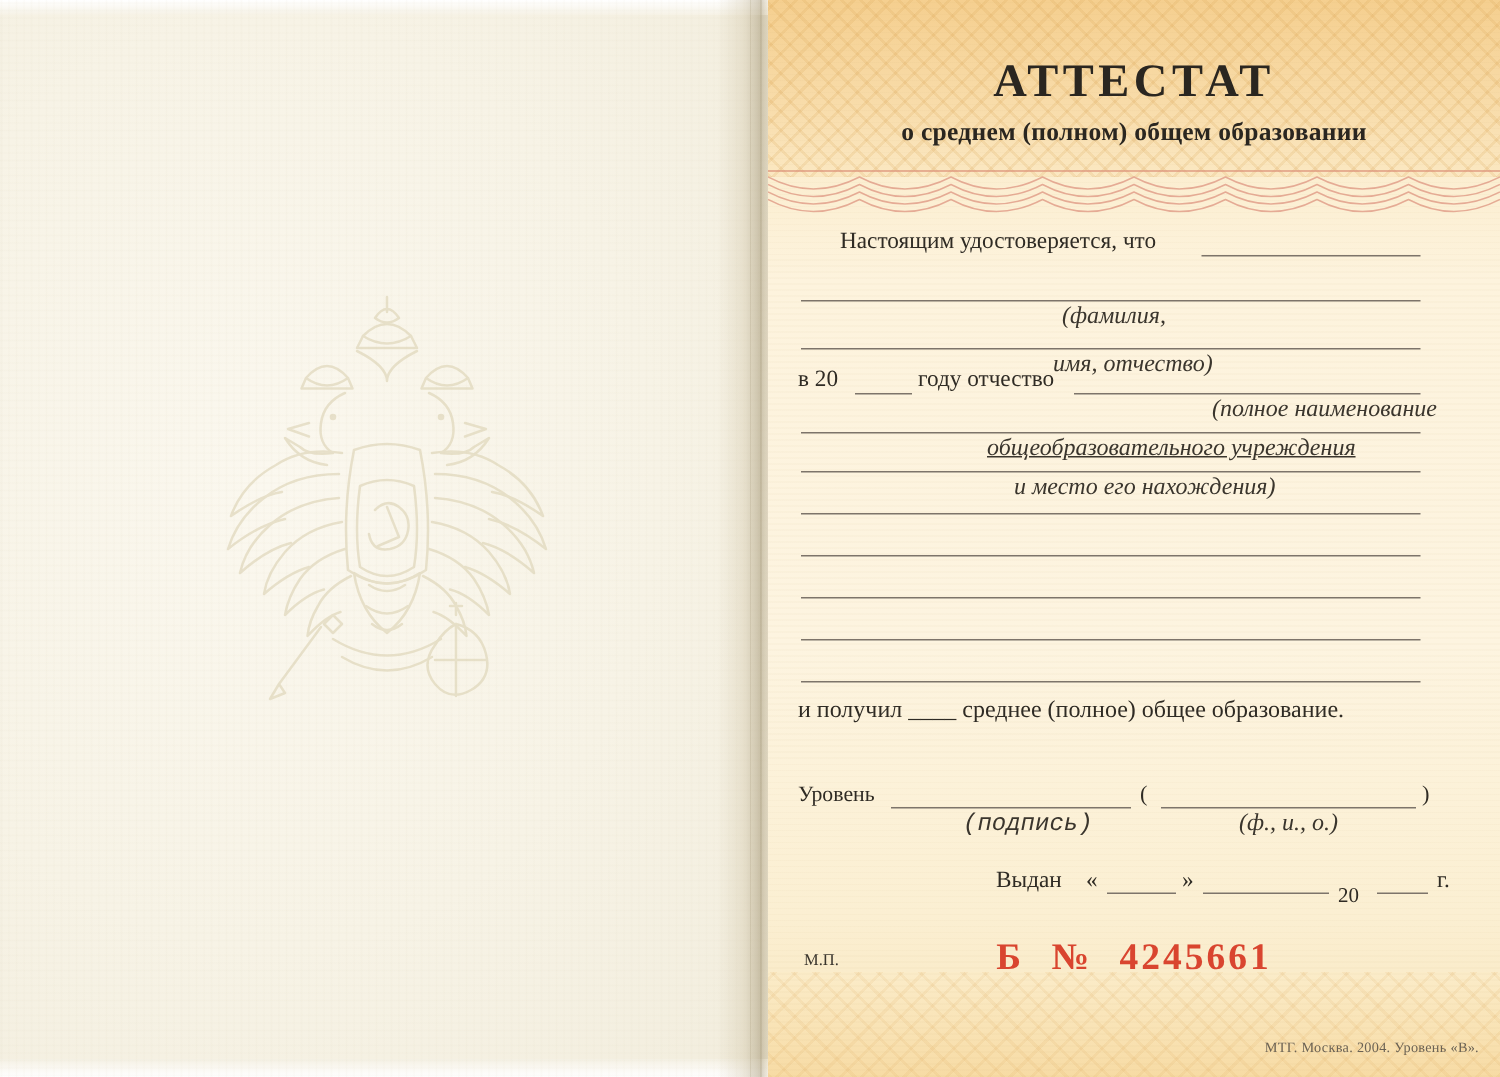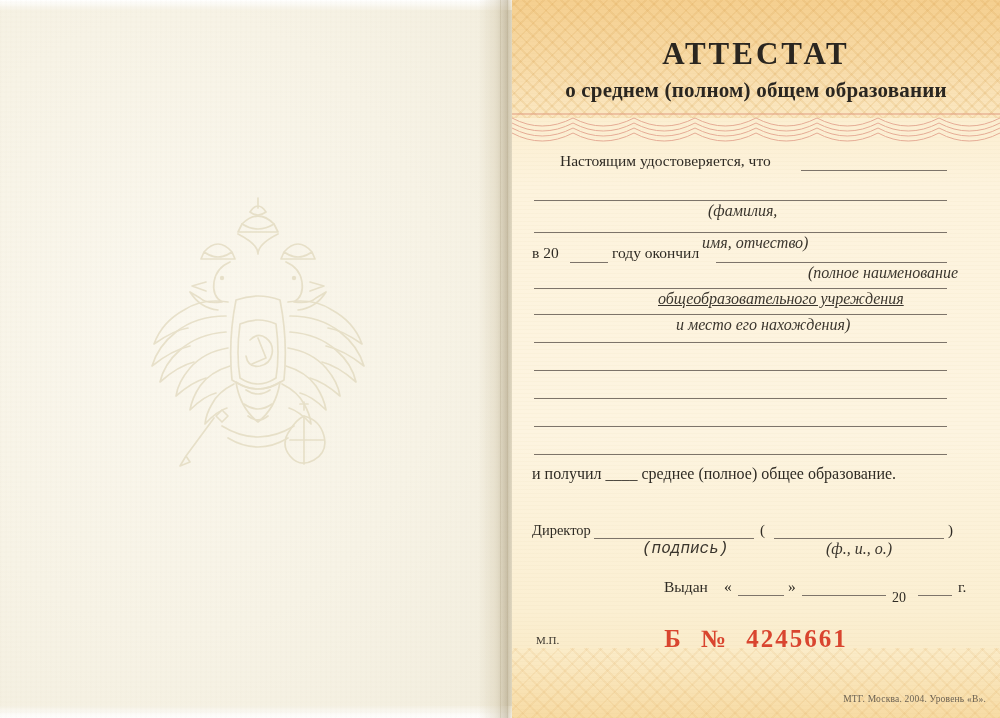--- a/index.html
+++ b/index.html
@@ -144,21 +144,21 @@
   }
   .title-main {
     font-family: "Liberation Serif", serif;
     font-size: 31px;
     font-weight: bold;
     letter-spacing: 3px;
     color: #2a2620;
   }
   .title-sub {
     font-family: "Liberation Serif", serif;
-    font-size: 21px;
+    font-size: 17px;
     font-weight: bold;
     color: #2a2620;
     margin-top: 6px;
     letter-spacing: 0.2px;
   }
 
   .form {
     position: absolute;
     left: 0; top: 140px;
     width: 488px;
@@ -301,39 +301,39 @@
       <div class="line" style="left:289px; top:30px; width:146px;"></div>
 
       <div class="line" style="left:22px; top:60px; width:413px;"></div>
       <div class="caption italic" style="left:196px; top:62px;">(фамилия,</div>
 
       <div class="line" style="left:22px; top:92px; width:413px;"></div>
       <div class="caption italic" style="left:190px; top:94px;">имя, отчество)</div>
 
       <div class="row" style="left:20px; top:104px;">в 20</div>
       <div class="line" style="left:58px; top:122px; width:38px;"></div>
-      <div class="row" style="left:100px; top:104px;">году окончил</div>
+      <div class="row" style="left:100px; top:104px;">году отчество</div>
       <div class="line" style="left:204px; top:122px; width:231px;"></div>
       <div class="caption italic" style="left:296px; top:124px;">(полное наименование</div>
 
       <div class="line" style="left:22px; top:148px; width:413px;"></div>
       <div class="caption italic" style="left:146px; top:150px;text-decoration:underline;">общеобразовательного учреждения</div>
 
       <div class="line" style="left:22px; top:174px; width:413px;"></div>
       <div class="caption italic" style="left:164px; top:176px;">и  место  его  нахождения)</div>
 
       <div class="line" style="left:22px; top:202px; width:413px;"></div>
       <div class="line" style="left:22px; top:230px; width:413px;"></div>
       <div class="line" style="left:22px; top:258px; width:413px;"></div>
       <div class="line" style="left:22px; top:286px; width:413px;"></div>
       <div class="line" style="left:22px; top:314px; width:413px;"></div>
 
       <div class="row" style="left:20px; top:325px; font-size:16px;">и получил ____   среднее (полное) общее образование.</div>
 
-      <div class="row" style="left:20px; top:382px; font-size:14.5px;">Директор</div>
+      <div class="row" style="left:20px; top:382px; font-size:14.5px;">Уровень</div>
       <div class="line" style="left:82px; top:398px; width:160px;"></div>
       <div class="caption italic" style="left:130px; top:400px;font-family:Liberation Mono, monospace;">(подпись)</div>
       <div class="row" style="left:248px; top:382px; font-size:15px;">(</div>
       <div class="line" style="left:262px; top:398px; width:170px;"></div>
       <div class="caption italic" style="left:314px; top:400px;">(ф., и., о.)</div>
       <div class="row" style="left:436px; top:382px; font-size:15px;">)</div>
 
       <div class="row" style="left:152px; top:438px; font-size:15.5px;">Выдан</div>
       <div class="row" style="left:212px; top:438px; font-size:15.5px;">«</div>
       <div class="line" style="left:226px; top:455px; width:46px;"></div>

